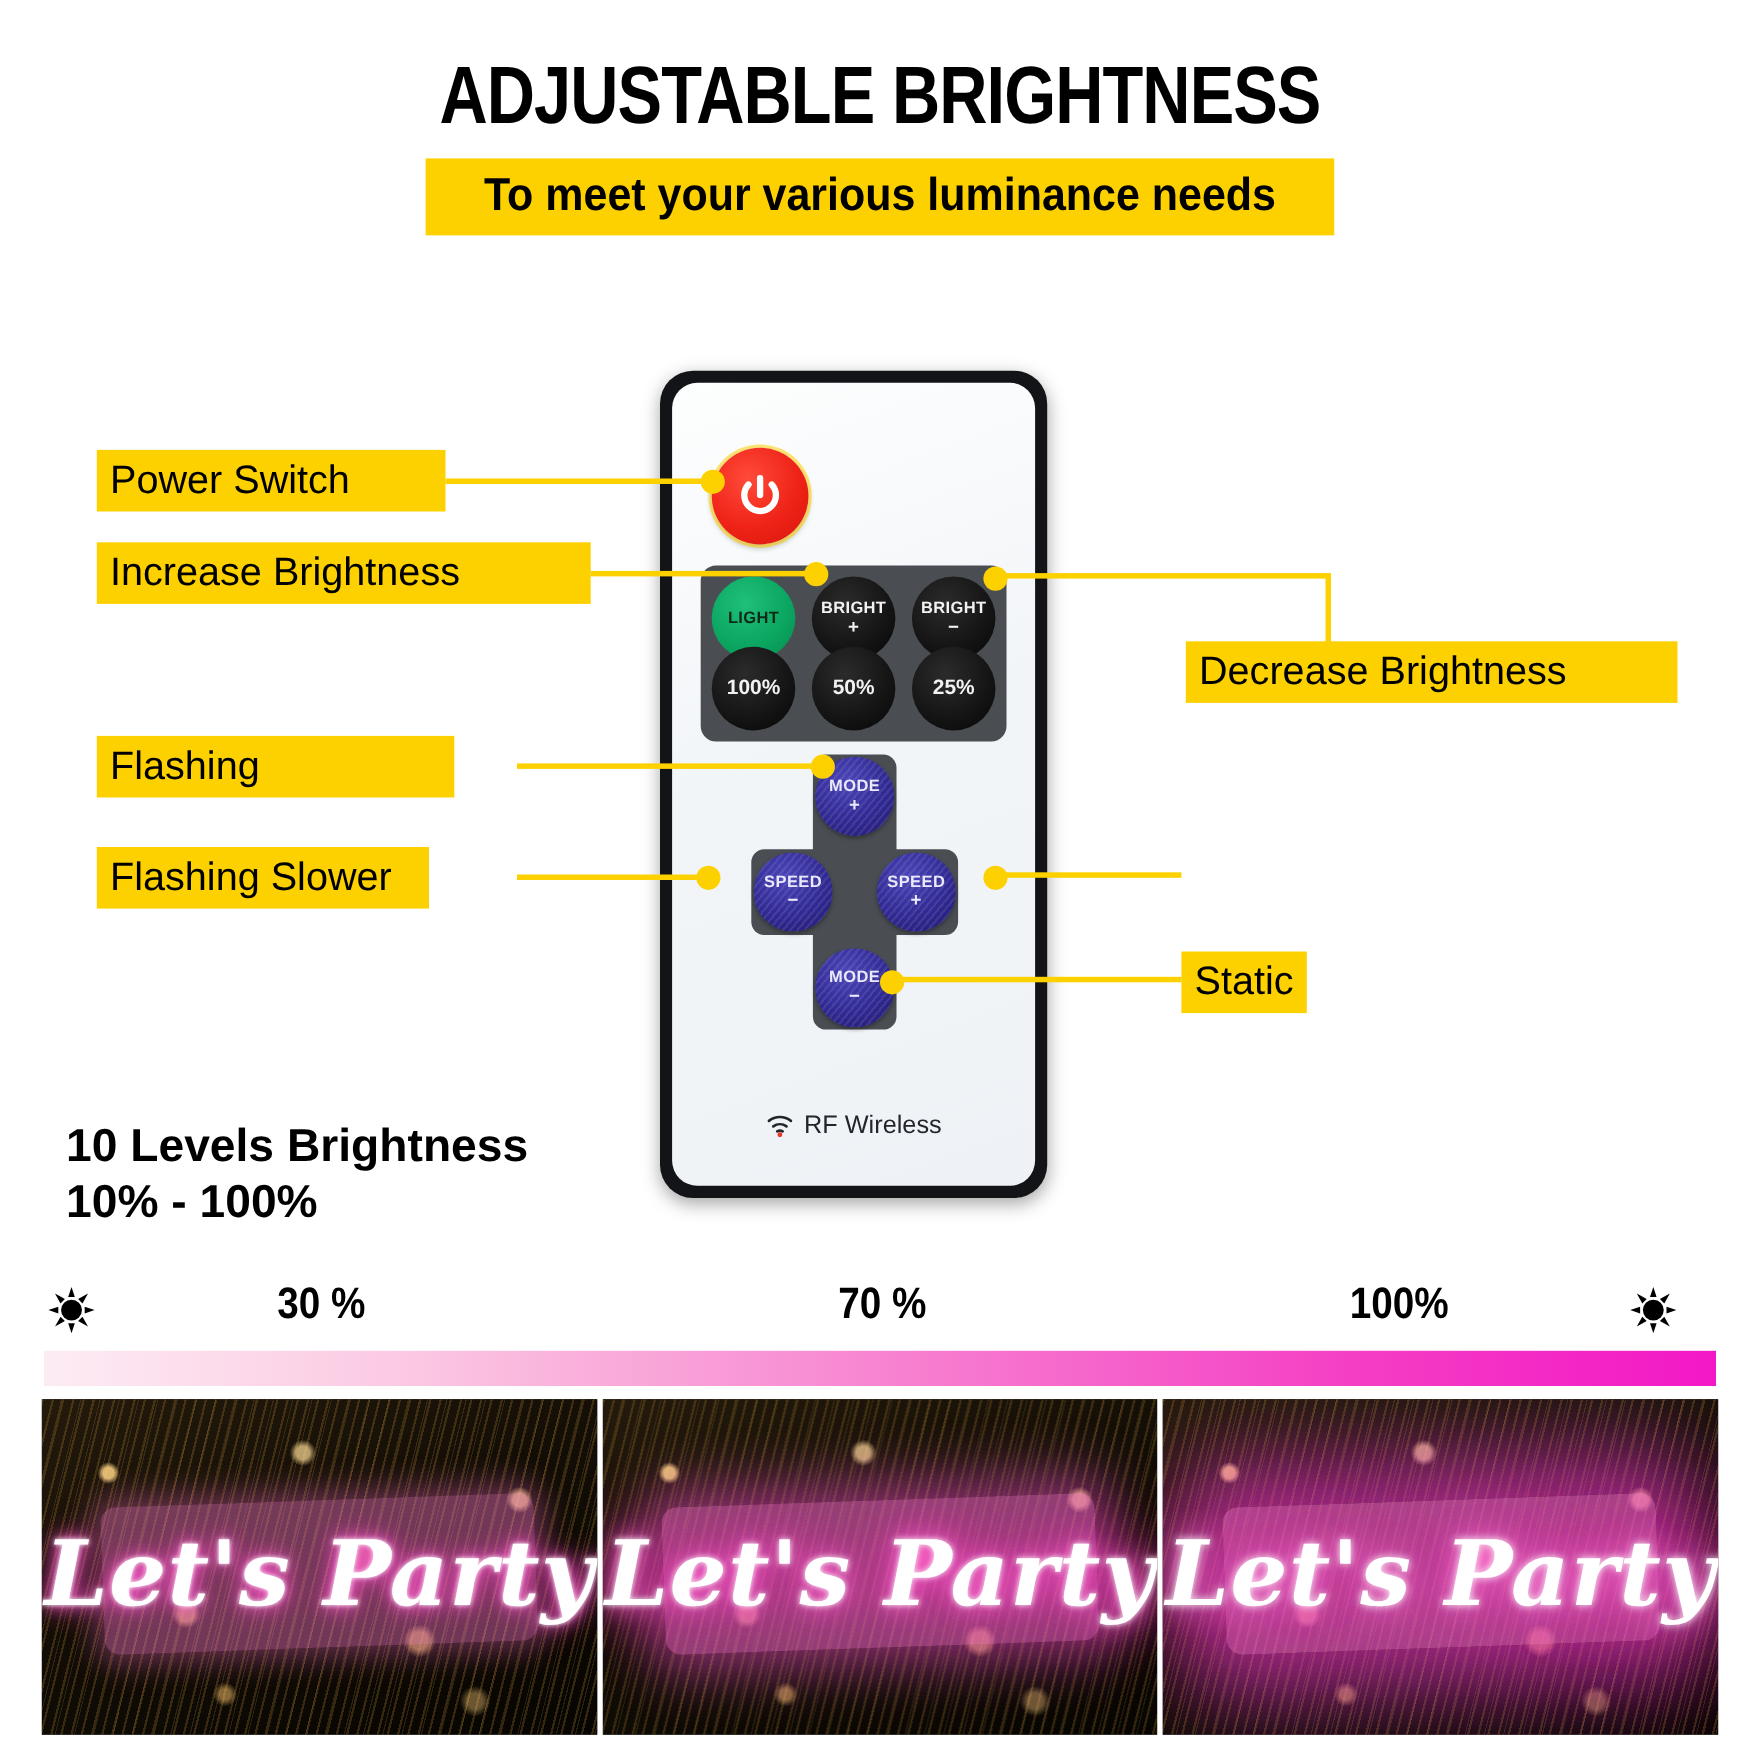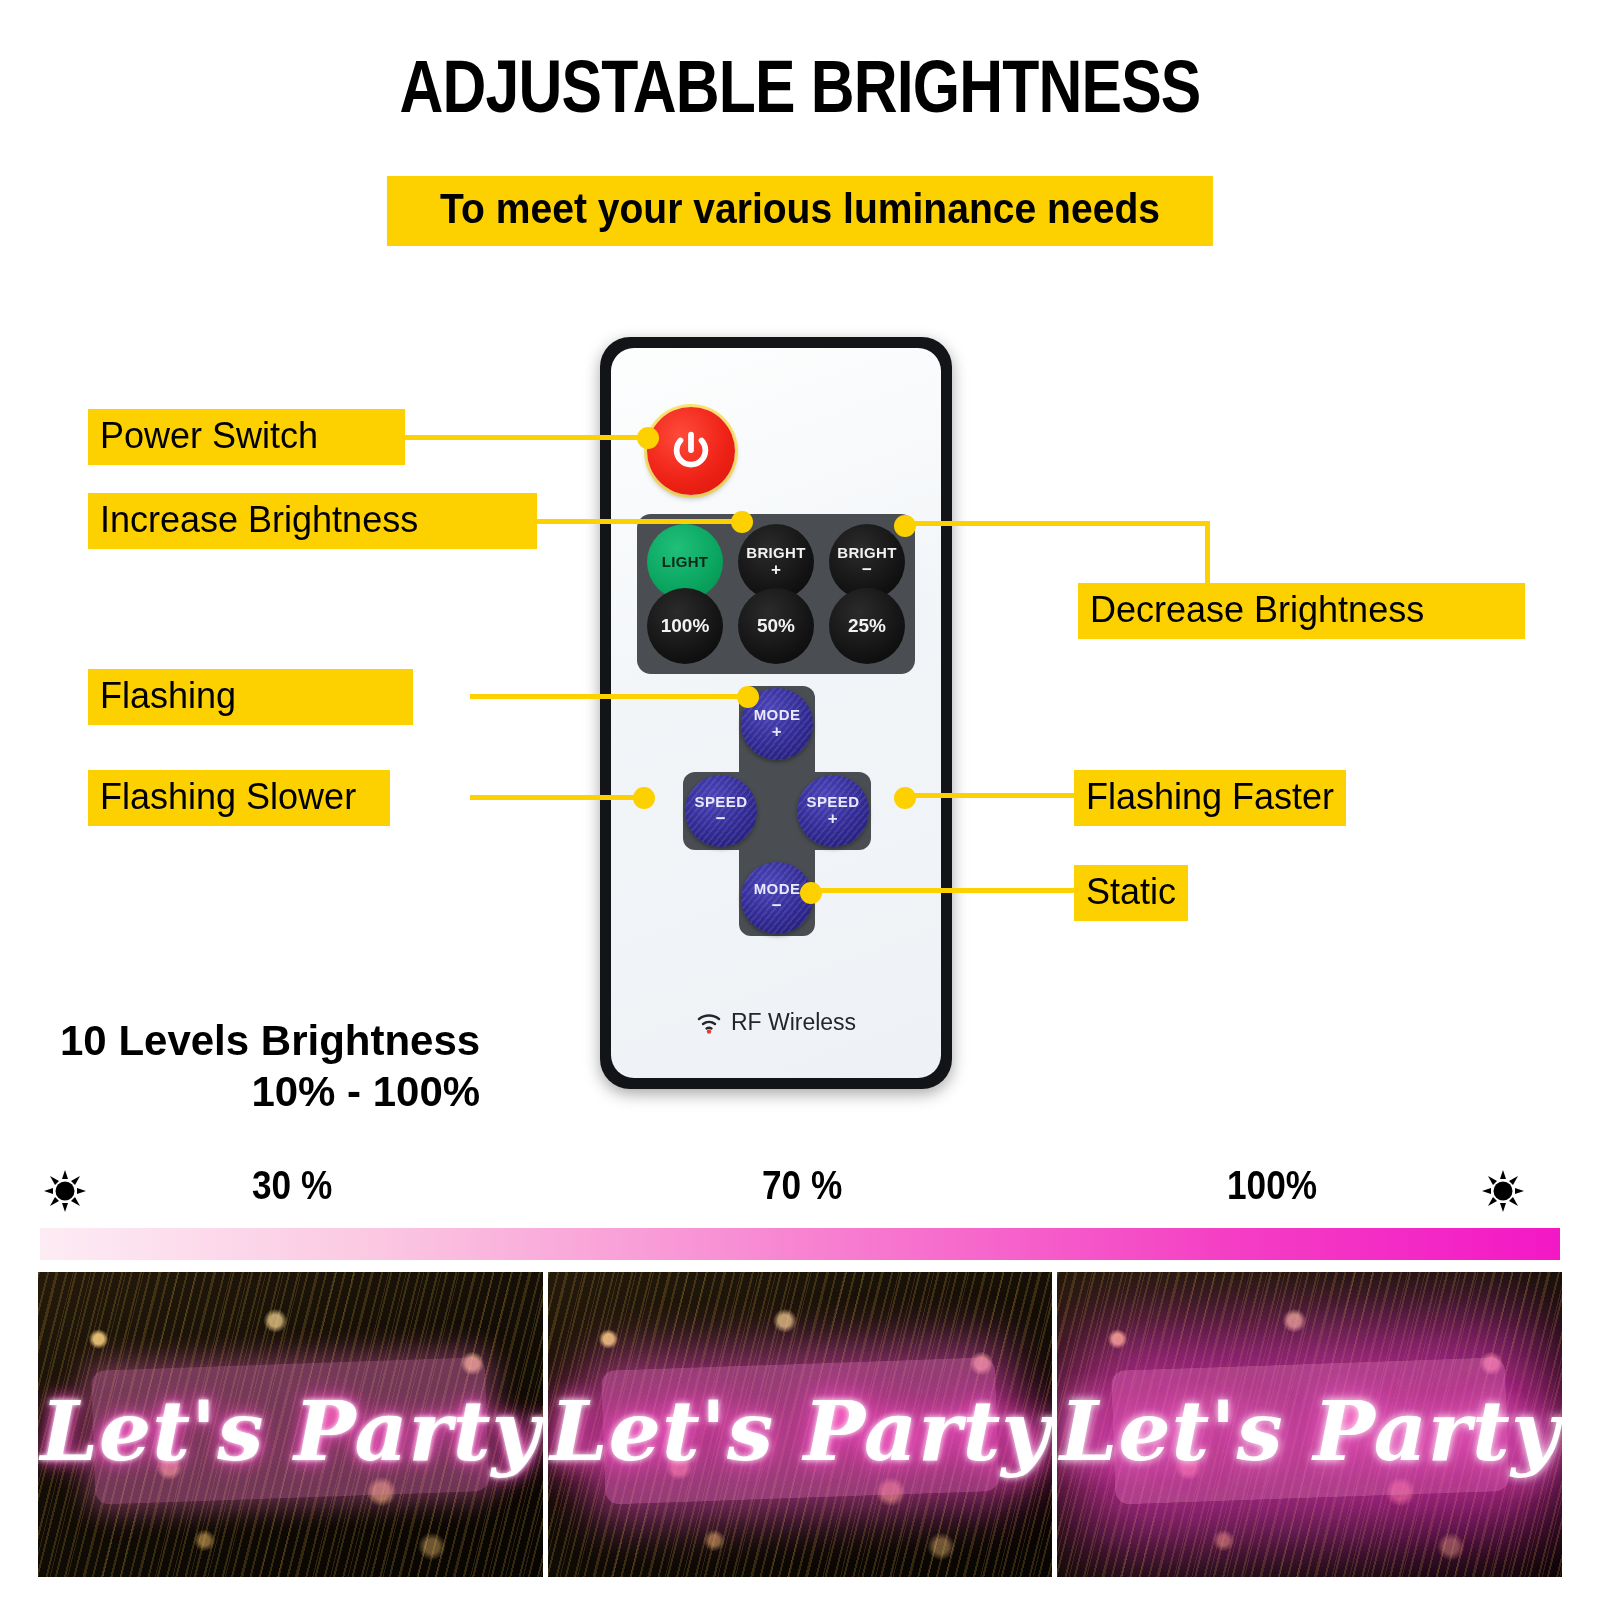--- a/index.html
+++ b/index.html
@@ -15,21 +15,21 @@
   .title{
     position:absolute;left:0;top:44px;width:1600px;text-align:center;
     font-family:"Liberation Sans", sans-serif;
     font-weight:bold;font-size:74px;letter-spacing:-1px;color:#000;
     transform:scaleX(0.82);transform-origin:center top;white-space:nowrap;
   }
   .subtitle{
     position:absolute;left:50%;top:144px;transform:translateX(-50%);
     background:#FDD100;color:#000;
     font-size:42px;font-weight:bold;
-    padding:9px 26px 13px 26px;white-space:nowrap;margin-top:32px;
+    padding:9px 26px 13px 26px;white-space:nowrap;
   }
   .subtitle span{display:inline-block;transform:scaleX(0.93);}
 
   
   .checklist{position:absolute;left:985px;top:288px;}
   .check-row{display:flex;align-items:center;margin-bottom:10px;}
   .cbox{
     width:34px;height:34px;background:#111;border:4px solid #FDD100;
     box-sizing:border-box;position:relative;margin-right:16px;flex:none;
   }
@@ -105,21 +105,21 @@
     position:absolute;background:#FDD100;color:#000;
     font-size:36px;line-height:1.12;padding:7px 12px 9px 12px;white-space:nowrap;
     box-sizing:border-box;
   }
   .line{position:absolute;background:#FDD100;}
   .dot{position:absolute;width:22px;height:22px;border-radius:50%;background:#FDD100;}
 
   
   .levels{
     position:absolute;left:60px;top:1015px;
-    font-size:42px;font-weight:bold;color:#000;line-height:1.22;text-align:right;
+    font-size:42px;font-weight:bold;color:#000;line-height:1.22;
   }
 
   
   .scale-row{position:absolute;left:0;top:1163px;width:1600px;height:62px;}
   .sun{position:absolute;top:6px;width:44px;height:44px;}
   .pct-lab{
     position:absolute;top:0;font-size:40px;font-weight:bold;color:#000;
     transform:scaleX(0.88);transform-origin:left top;white-space:nowrap;
   }
   .gradbar{
@@ -261,21 +261,20 @@
   <div class="tag" style="left:88px;top:669px;width:325px;">Flashing</div>
   <div class="line" style="left:470px;top:694px;width:276px;height:5px;"></div>
   <div class="dot" style="left:737px;top:686px;"></div>
 
   <div class="tag" style="left:88px;top:770px;width:302px;">Flashing Slower</div>
   <div class="line" style="left:470px;top:795px;width:172px;height:5px;"></div>
   <div class="dot" style="left:633px;top:787px;"></div>
 
   <div class="dot" style="left:894px;top:787px;"></div>
   <div class="line" style="left:902px;top:793px;width:172px;height:5px;"></div>
-  <div class="tag" style="left:1074px;top:770px;">Flashing Faster</div>
 
   <div class="dot" style="left:800px;top:882px;"></div>
   <div class="line" style="left:808px;top:888px;width:266px;height:5px;"></div>
   <div class="tag" style="left:1074px;top:865px;">Static</div>
 
   <div class="levels">
     <div>10 Levels Brightness</div>
     <div>10% - 100%</div>
   </div>
 

